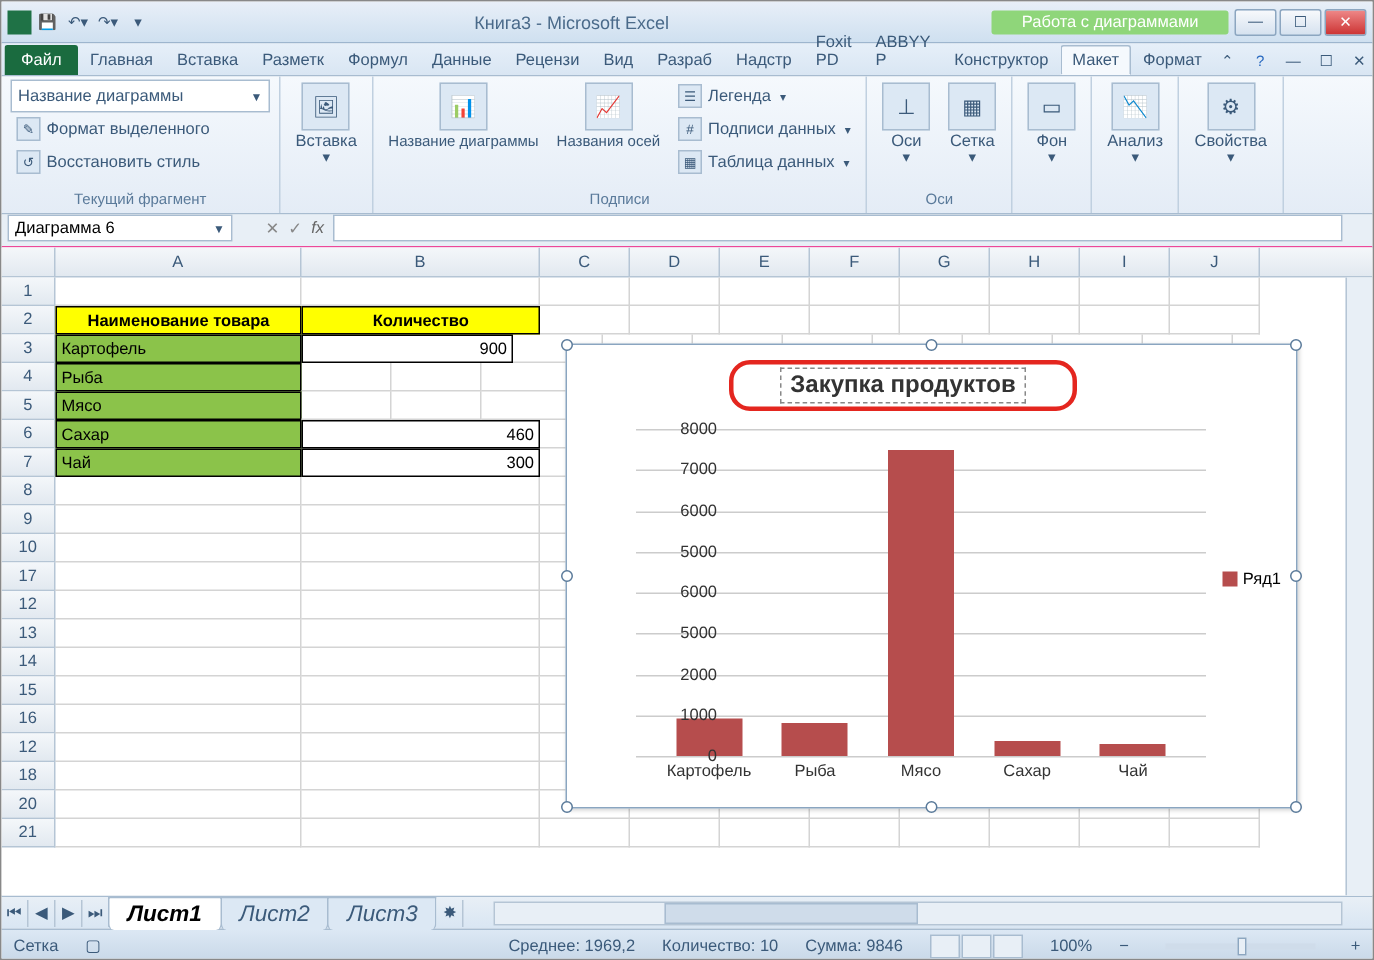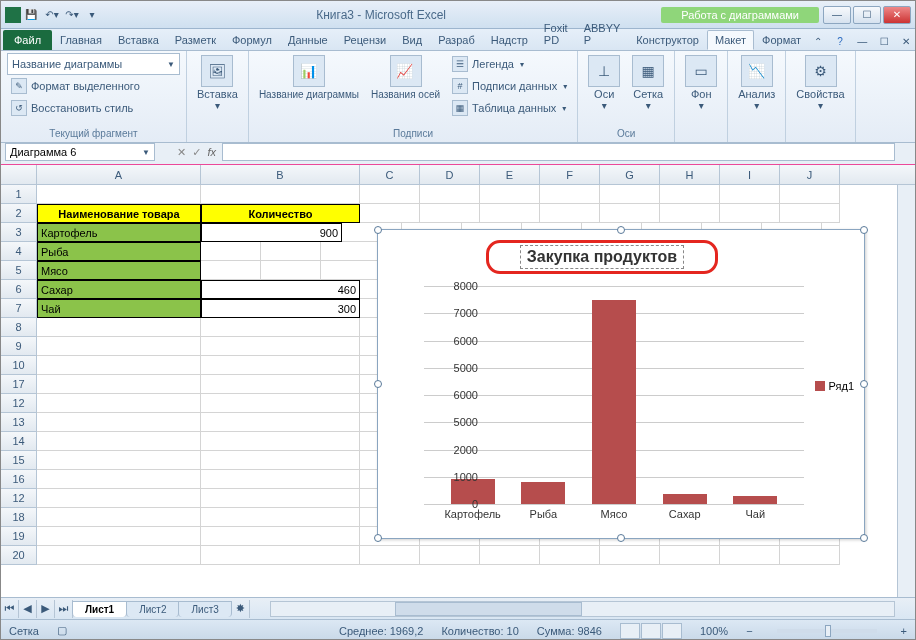--- a/index.html
+++ b/index.html
@@ -50,21 +50,21 @@
 .chart-title-inner{border:1px dashed #888;padding:2px 6px;font-size:16px;font-weight:bold;color:#333;}
 .plot{position:absolute;left:46px;top:56px;width:380px;height:218px;}
 .grid-line{position:absolute;left:0;right:0;border-top:1px solid #ccc;}
 .y-tick{position:absolute;right:386px;text-align:right;width:40px;font-size:11px;color:#333;transform:translateY(-50%);}
 .bar{position:absolute;bottom:0;background:#b64d4d;width:44px;}
 .x-lbl{position:absolute;font-size:11px;color:#333;text-align:center;}
 .legend{position:absolute;right:10px;top:150px;display:flex;align-items:center;gap:4px;font-size:11px;}
 .legend-sw{width:10px;height:10px;background:#b64d4d;}
 .sheet-tabs{height:22px;background:linear-gradient(#e8eff6,#d9e6f3);border-top:1px solid #a8bcd0;display:flex;align-items:center;}
 .st-nav{width:18px;height:18px;display:flex;align-items:center;justify-content:center;color:#3b5a7a;border-right:1px solid #b5c5d5;}
-.st-tab{padding:2px 12px;background:#fff;border:1px solid #a8bcd0;border-bottom:none;border-radius:0 0 4px 4px;margin-left:-1px;font-size:10px;color:#3b5a7a;}
+.st-tab{padding:2px 12px;background:#fff;border:1px solid #a8bcd0;border-bottom:none;border-radius:0 0 4px 4px;margin-left:-1px;font-size:15px;color:#3b5a7a;font-style:italic;}
 .st-tab.active{background:#fff;color:#000;font-weight:bold;}
 .st-tab.inactive{background:#dce8f4;}
 .hscroll{flex:1;margin:0 20px;height:16px;background:#e8eff6;border:1px solid #b5c5d5;position:relative;}
 .hscroll-thumb{position:absolute;left:20%;width:30%;top:0;bottom:0;background:#cfdcea;border:1px solid #a8bcd0;}
 .status-bar{height:22px;background:linear-gradient(#dce8f4,#c8d8e8);border-top:1px solid #a8bcd0;display:flex;align-items:center;padding:0 8px;color:#3b5a7a;font-size:11px;gap:18px;}
 .status-bar .spacer{flex:1;}
 .view-btns{display:flex;gap:1px;}
 .vbtn{width:20px;height:16px;background:#e8eff6;border:1px solid #a8bcd0;}
 .zoom-slider{width:100px;height:4px;background:#cfdcea;position:relative;margin:0 6px;}
 .zoom-thumb{position:absolute;left:48%;top:-4px;width:6px;height:12px;background:#e8eff6;border:1px solid #8ca6c0;}
@@ -459,34 +459,34 @@
         <div class="cell" style="width: 60px;"></div>
         <div class="cell" style="width: 60px;"></div>
         <div class="cell" style="width: 60px;"></div>
         <div class="cell" style="width: 60px;"></div>
         <div class="cell" style="width: 60px;"></div>
         <div class="cell" style="width: 60px;"></div>
         <div class="cell" style="width: 60px;"></div>
         <div class="cell" style="width: 60px;"></div>
       </div>
       <div class="row">
-        <div class="rh">19</div>
-        <div class="cell" style="width: 164px;"></div>
-        <div class="cell" style="width: 159px;"></div>
-        <div class="cell" style="width: 60px;"></div>
-        <div class="cell" style="width: 60px;"></div>
-        <div class="cell" style="width: 60px;"></div>
-        <div class="cell" style="width: 60px;"></div>
-        <div class="cell" style="width: 60px;"></div>
-        <div class="cell" style="width: 60px;"></div>
-        <div class="cell" style="width: 60px;"></div>
-        <div class="cell" style="width: 60px;"></div>
-      </div>
-      <div class="row">
         <div class="rh">20</div>
+        <div class="cell" style="width: 164px;"></div>
+        <div class="cell" style="width: 159px;"></div>
+        <div class="cell" style="width: 60px;"></div>
+        <div class="cell" style="width: 60px;"></div>
+        <div class="cell" style="width: 60px;"></div>
+        <div class="cell" style="width: 60px;"></div>
+        <div class="cell" style="width: 60px;"></div>
+        <div class="cell" style="width: 60px;"></div>
+        <div class="cell" style="width: 60px;"></div>
+        <div class="cell" style="width: 60px;"></div>
+      </div>
+      <div class="row">
+        <div class="rh">21</div>
         <div class="cell" style="width: 164px;"></div>
         <div class="cell" style="width: 159px;"></div>
         <div class="cell" style="width: 60px;"></div>
         <div class="cell" style="width: 60px;"></div>
         <div class="cell" style="width: 60px;"></div>
         <div class="cell" style="width: 60px;"></div>
         <div class="cell" style="width: 60px;"></div>
         <div class="cell" style="width: 60px;"></div>
         <div class="cell" style="width: 60px;"></div>
         <div class="cell" style="width: 60px;"></div>

